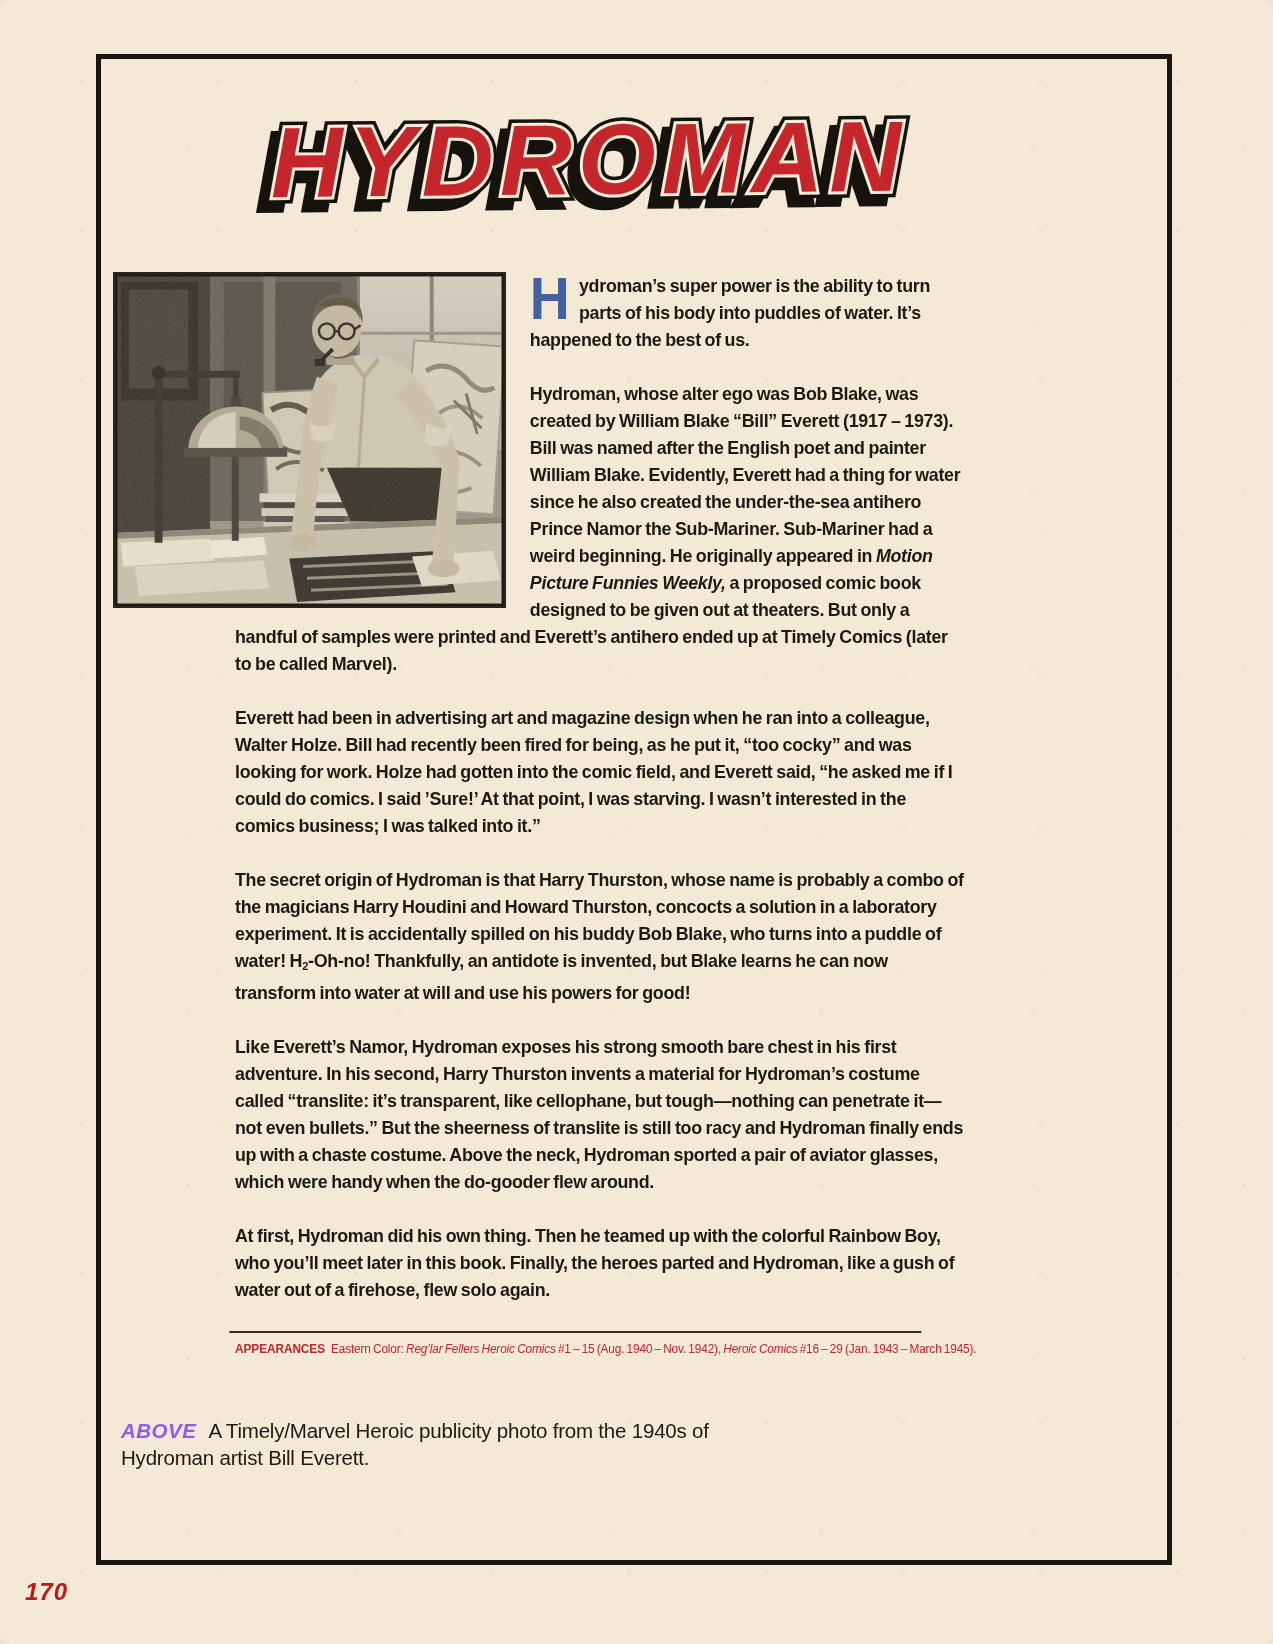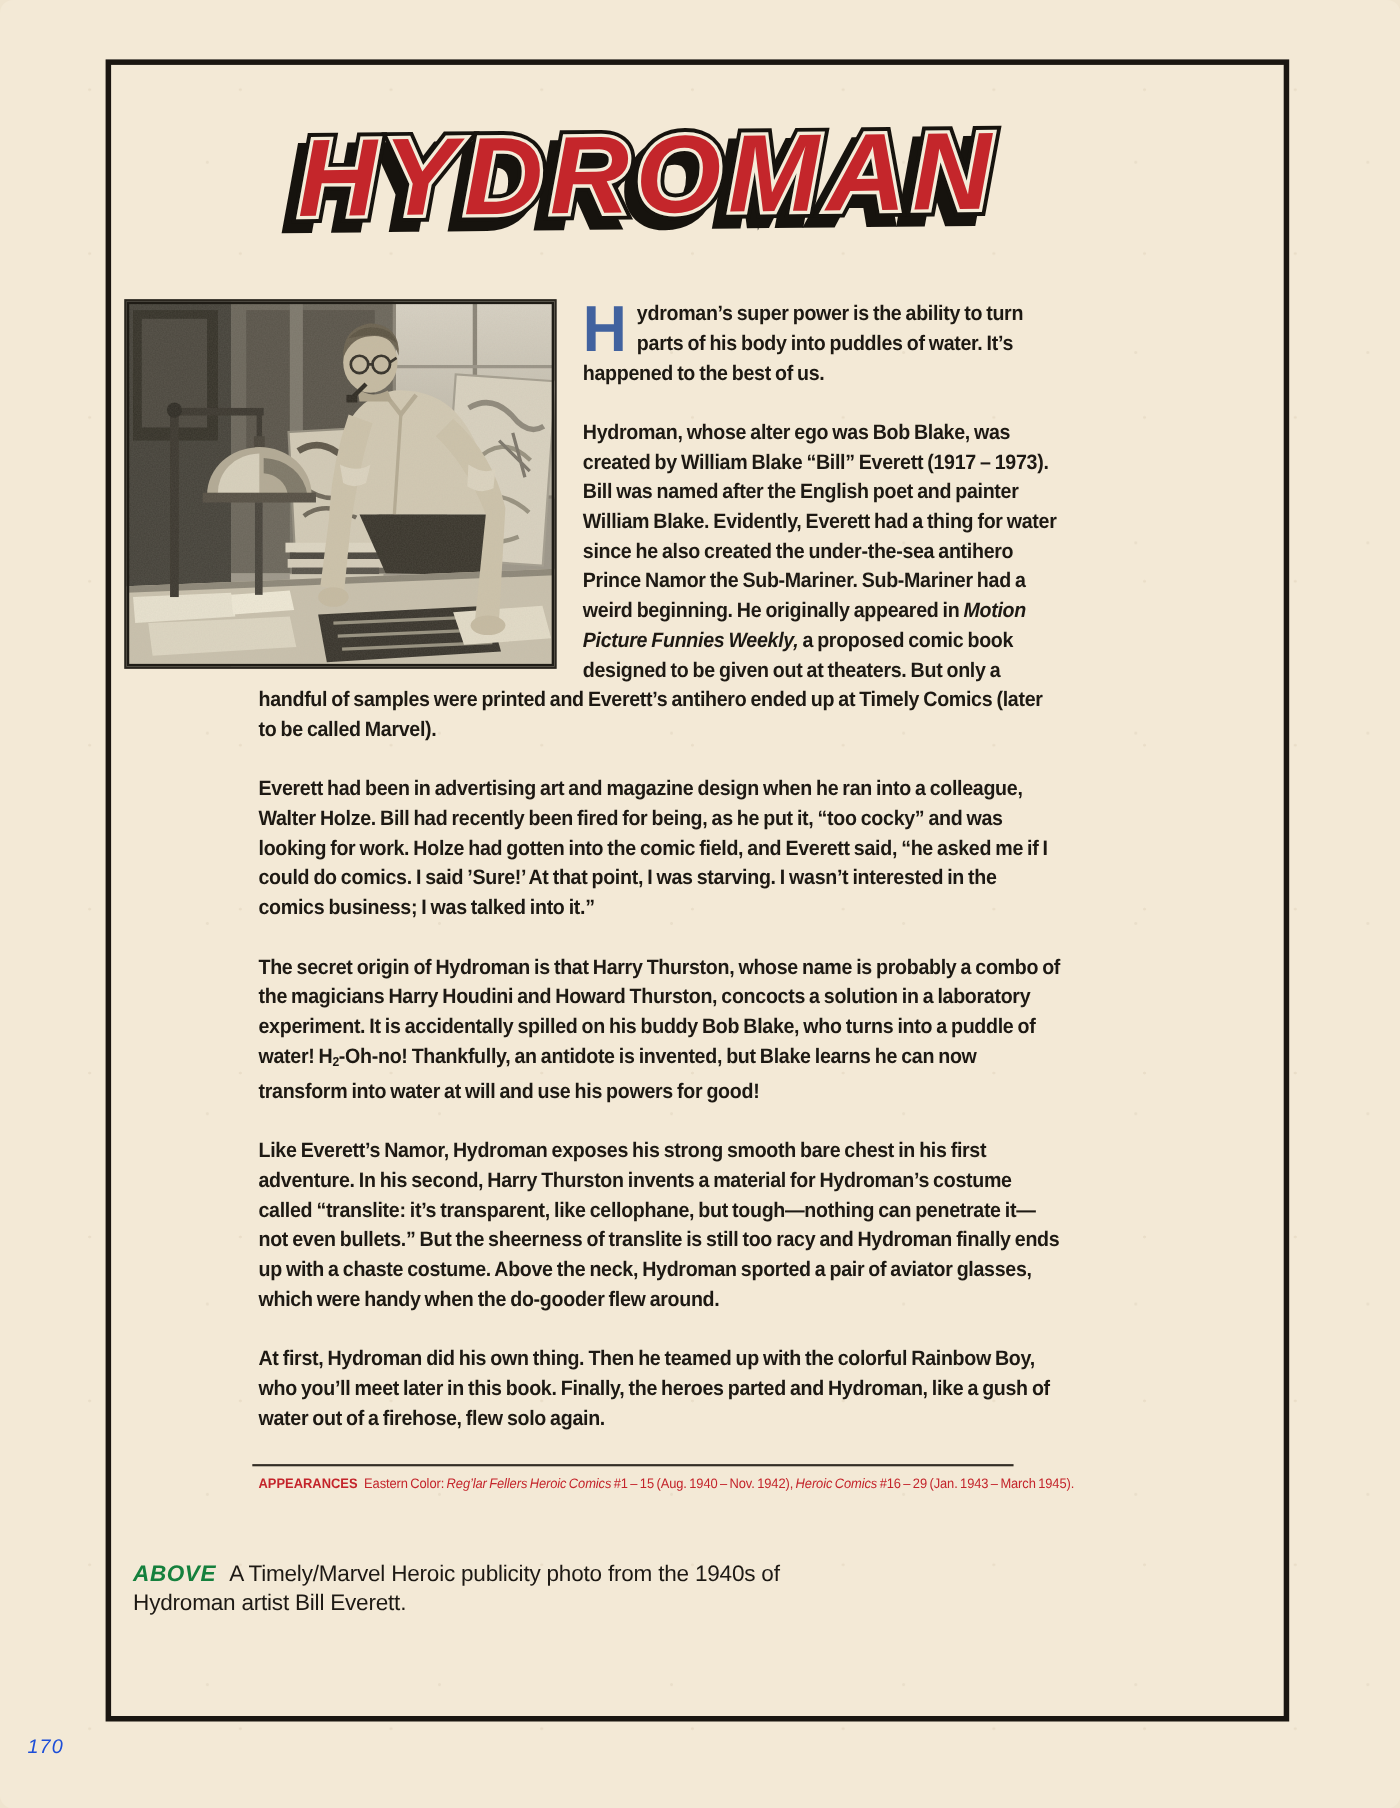--- a/index.html
+++ b/index.html
@@ -45,24 +45,24 @@
   .appearances-rule{height:0;border-top:2px solid #332e26;width:737px;margin-left:-6px;}
   .appearances-line{margin-top:9px;font-size:12.5px;line-height:15px;
     color:#c4242b;letter-spacing:-0.1px;white-space:nowrap;font-weight:400;}
   .appearances-label{font-weight:700;margin-right:4px;letter-spacing:0;}
 
   
   .captions{position:absolute;left:20px;top:1358px;width:610px;
     color:#1d1914;font-weight:400;font-size:20.5px;line-height:27px;letter-spacing:-0.2px;}
   .caption{margin:0;}
   .caption + .caption{margin-top:29px;}
-  .cap-label{color:#15803d;font-style:italic;font-weight:700;margin-right:12px;letter-spacing:0.5px;}
+  .cap-label{color:#8b5cf6;font-style:italic;font-weight:700;margin-right:12px;letter-spacing:0.5px;}
 
   .page-num{position:absolute;left:25px;top:1578px;
-    font-style:italic;font-weight:400;font-size:18px;color:#1d4ed8;letter-spacing:1px;}
+    font-style:italic;font-weight:700;font-size:24px;color:#b91c1c;letter-spacing:1px;}
 </style>
 </head>
 <body>
 
 <div class="page">
   <div class="frame">
 
     <h1 class="title">
       <span class="t-layer t-shadow" aria-hidden="true">HYDROMAN</span>
       <span class="t-layer t-outline" aria-hidden="true">HYDROMAN</span>

